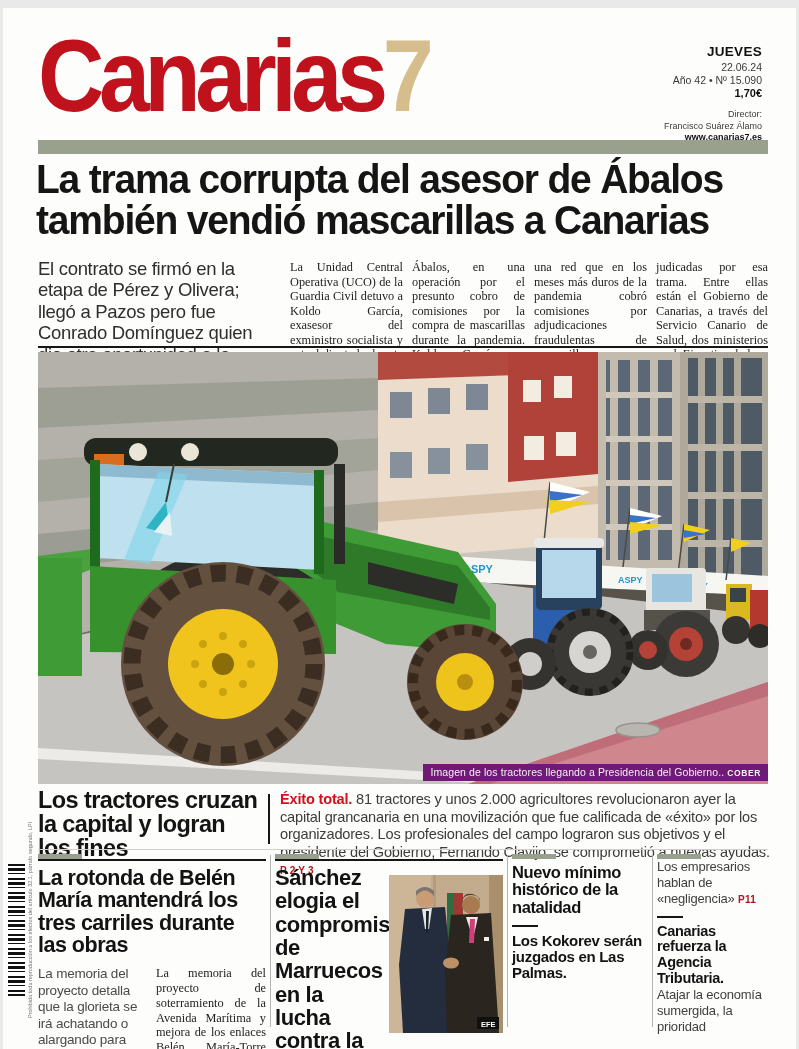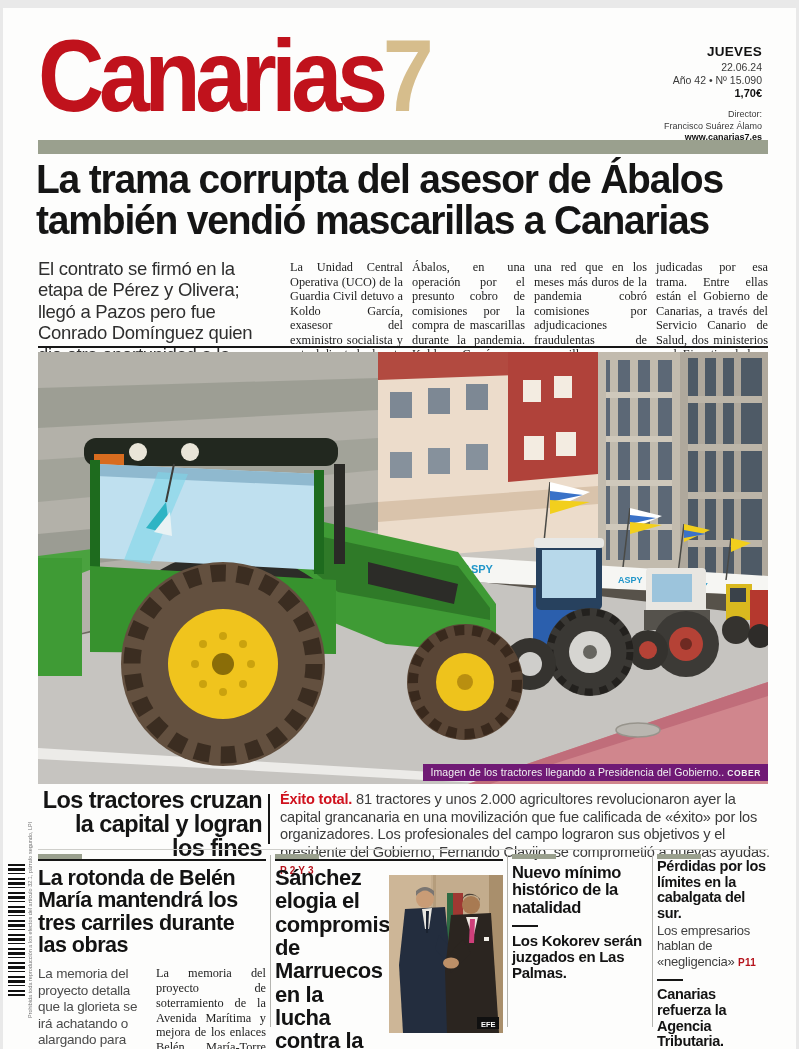--- a/index.html
+++ b/index.html
@@ -29,21 +29,21 @@
   .pageref{color:#b5121b;font-weight:700;font-family:"Liberation Sans",sans-serif;font-size:10px;letter-spacing:.2px;}
   .top-rule{position:absolute;left:35px;top:338px;width:730px;height:2px;background:#161616;}
   
   .photo-main{position:absolute;left:35px;top:344px;width:730px;height:432px;background:#c9c6c0;}
   .photo-main svg{display:block;width:730px;height:432px;}
   .caption{position:absolute;right:0;bottom:3px;background:#701a75;color:#f2f2f2;
            font-size:10.5px;padding:2px 7px 3px;letter-spacing:.1px;}
   .caption b{font-size:8.5px;letter-spacing:.6px;}
   
   .trac-h2{position:absolute;left:35px;top:781px;width:224px;margin:0;font-size:23.5px;font-weight:700;
-           letter-spacing:-.6px;line-height:1.02;color:#141414;text-align:right;}
+           letter-spacing:-.6px;line-height:1.02;color:#141414;}
   .trac-vline{position:absolute;left:265px;top:786px;width:2px;height:50px;background:#161616;}
   .trac-body{position:absolute;left:277px;top:783px;width:490px;font-size:14.6px;line-height:1.2;
              color:#3c3c3c;letter-spacing:-.2px;}
   .redlead{color:#d0121e;font-weight:700;}
   
   .bot-sep{position:absolute;left:35px;top:841px;width:730px;height:1px;background:#cfcfcb;}
   .vdiv{position:absolute;top:847px;width:1px;height:172px;background:#b4b4b0;}
   .vd1{left:267px;} .vd2{left:504px;} .vd3{left:649px;}
   .bcol{position:absolute;top:845px;}
   .colA{left:35px;width:228px;} .colB{left:272px;width:228px;}
@@ -331,21 +331,20 @@
     <h3>Nuevo mínimo histórico de la natalidad</h3>
     <div class="mini-rule"></div>
     <div class="inline-h">Los Kokorev serán juzgados en Las Palmas.</div>
 
   </div>
 
   <div class="bcol colD">
     <div class="tabrule">
         <span class="sagetab"></span>
       </div>
-    <div class="inline-h">Pérdidas por los límites en la cabalgata del sur.</div>
     <div class="lightbody">
       <span>Los empresarios hablan de «negligencia»</span>
       <span class="pageref">P11</span>
     </div>
     <div class="mini-rule"></div>
     <div class="inline-h">Canarias refuerza la Agencia Tributaria.</div>
     <div class="lightbody">
       <span>Atajar la economía sumergida, la prioridad</span>
       
     </div>

